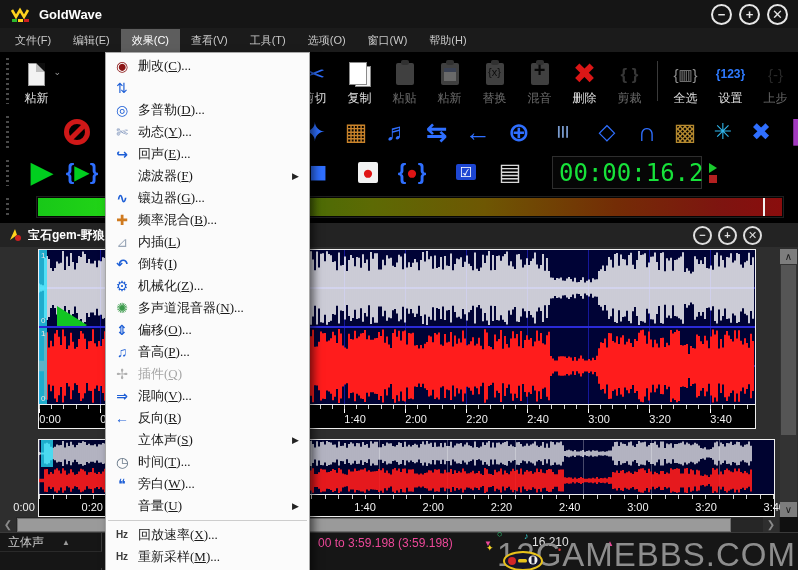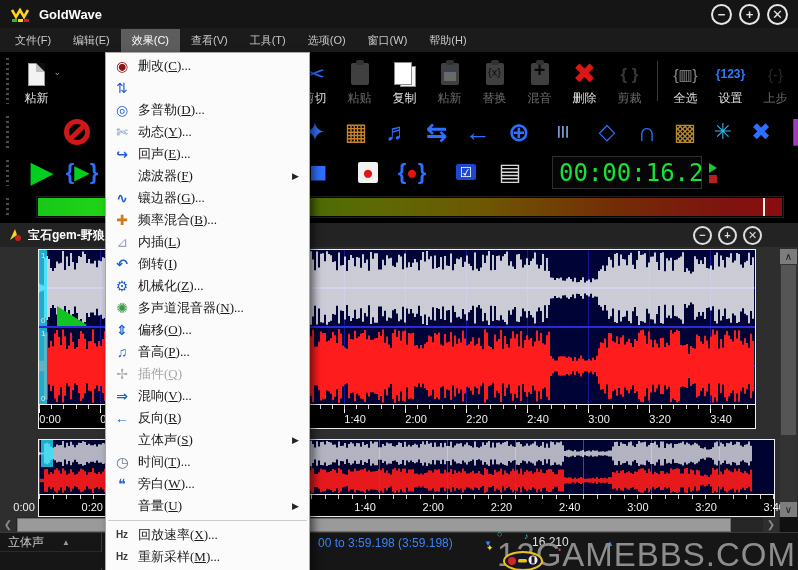--- a/index.html
+++ b/index.html
@@ -132,21 +132,21 @@
         line-height:15px;text-align:center;background:#7d7d7d;}
   .vthumb{position:absolute;left:1px;top:16px;width:15px;height:170px;background:#555;}
 
   
   .status{position:relative;height:38px;background:#161616;border-top:1px solid #3a3a3a;
           color:#c9c9c9;font-size:12px;}
   .srow{position:absolute;left:0;height:19px;display:flex;align-items:center;}
   .scell{width:102px;height:19px;border-right:1px solid #3c3c3c;border-bottom:1px solid #2a2a2a;
          display:flex;align-items:center;padding:0 8px;gap:18px;}
   .sarrow{color:#9a9a9a;font-size:8px;}
-  .sabs{position:absolute;white-space:nowrap;color:#3b82f6;}
+  .sabs{position:absolute;white-space:nowrap;color:#ec4899;}
   .watermark{position:absolute;right:2px;bottom:-4px;font-size:33px;color:#8d8d8d;
        letter-spacing:1px;z-index:6;}
   .spark{position:absolute;z-index:7;font-size:9px;}
 
   
   .ctxmenu{position:absolute;left:105px;top:52px;width:205px;background:#fbfbfb;
       border:1px solid #a8a8a8;box-shadow:4px 4px 8px rgba(0,0,0,.55);padding:2px 0;z-index:50;}
   .mi{height:22px;display:flex;align-items:center;font-size:13px;color:#1a1a1a;padding-right:4px;}
   .mi .mic{width:32px;text-align:center;font-size:14px;flex:none;line-height:1;}
   .mi .lab{white-space:nowrap;font-family:Liberation Serif, serif;}
@@ -196,31 +196,31 @@
           <span class="caret">⌄</span>
         </div>
       </div>
     <div class="tb1-right" id="tb1right">
         <div class="tbtn">
           <div class="ichold">
             <span class="gi" style="color: rgb(47, 111, 255); font-size: 26px;">✂</span>
           </div>
           <span>剪切</span>
         </div>
+        <div class="tbtn">
+          <div class="ichold">
+            <span class="gi ic-pages"></span>
+          </div>
+          <span>复制</span>
+        </div>
         <div class="tbtn disabled">
           <div class="ichold">
             <span class="gi ic-clip"></span>
           </div>
           <span>粘贴</span>
-        </div>
-        <div class="tbtn">
-          <div class="ichold">
-            <span class="gi ic-pages"></span>
-          </div>
-          <span>复制</span>
         </div>
         <div class="tbtn disabled">
           <div class="ichold">
             <span class="gi ic-clip win"></span>
           </div>
           <span>粘新</span>
         </div>
         <div class="tbtn disabled">
           <div class="ichold">
             <span class="gi ic-clip brace"></span>

